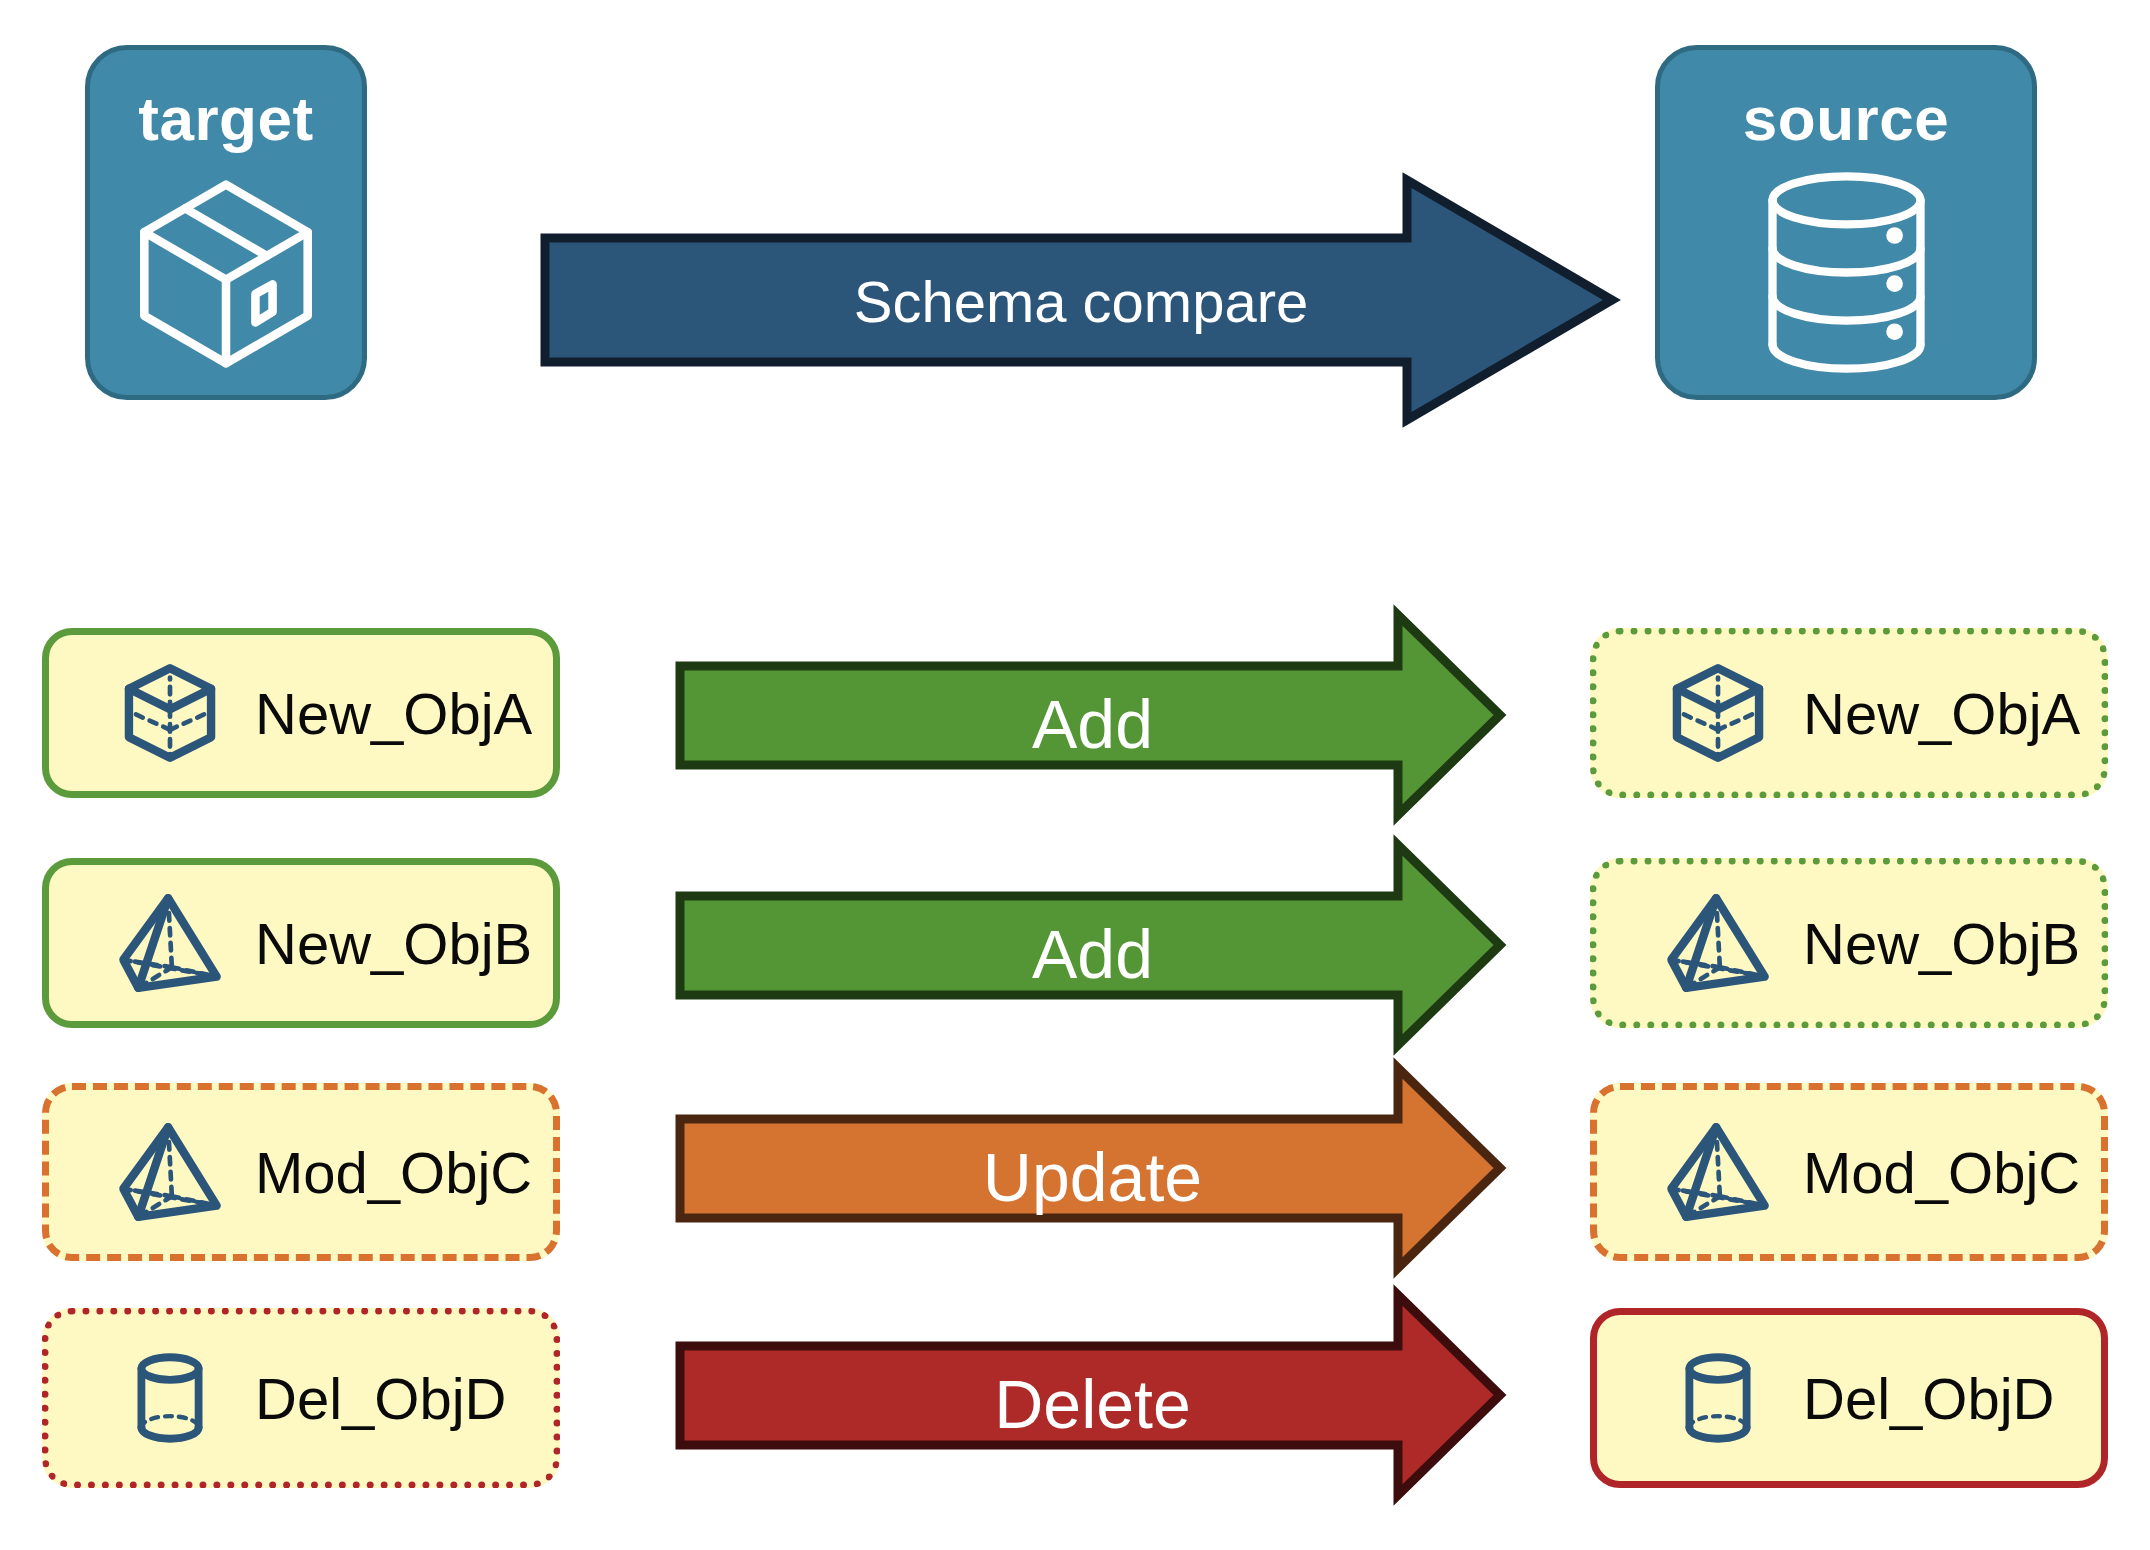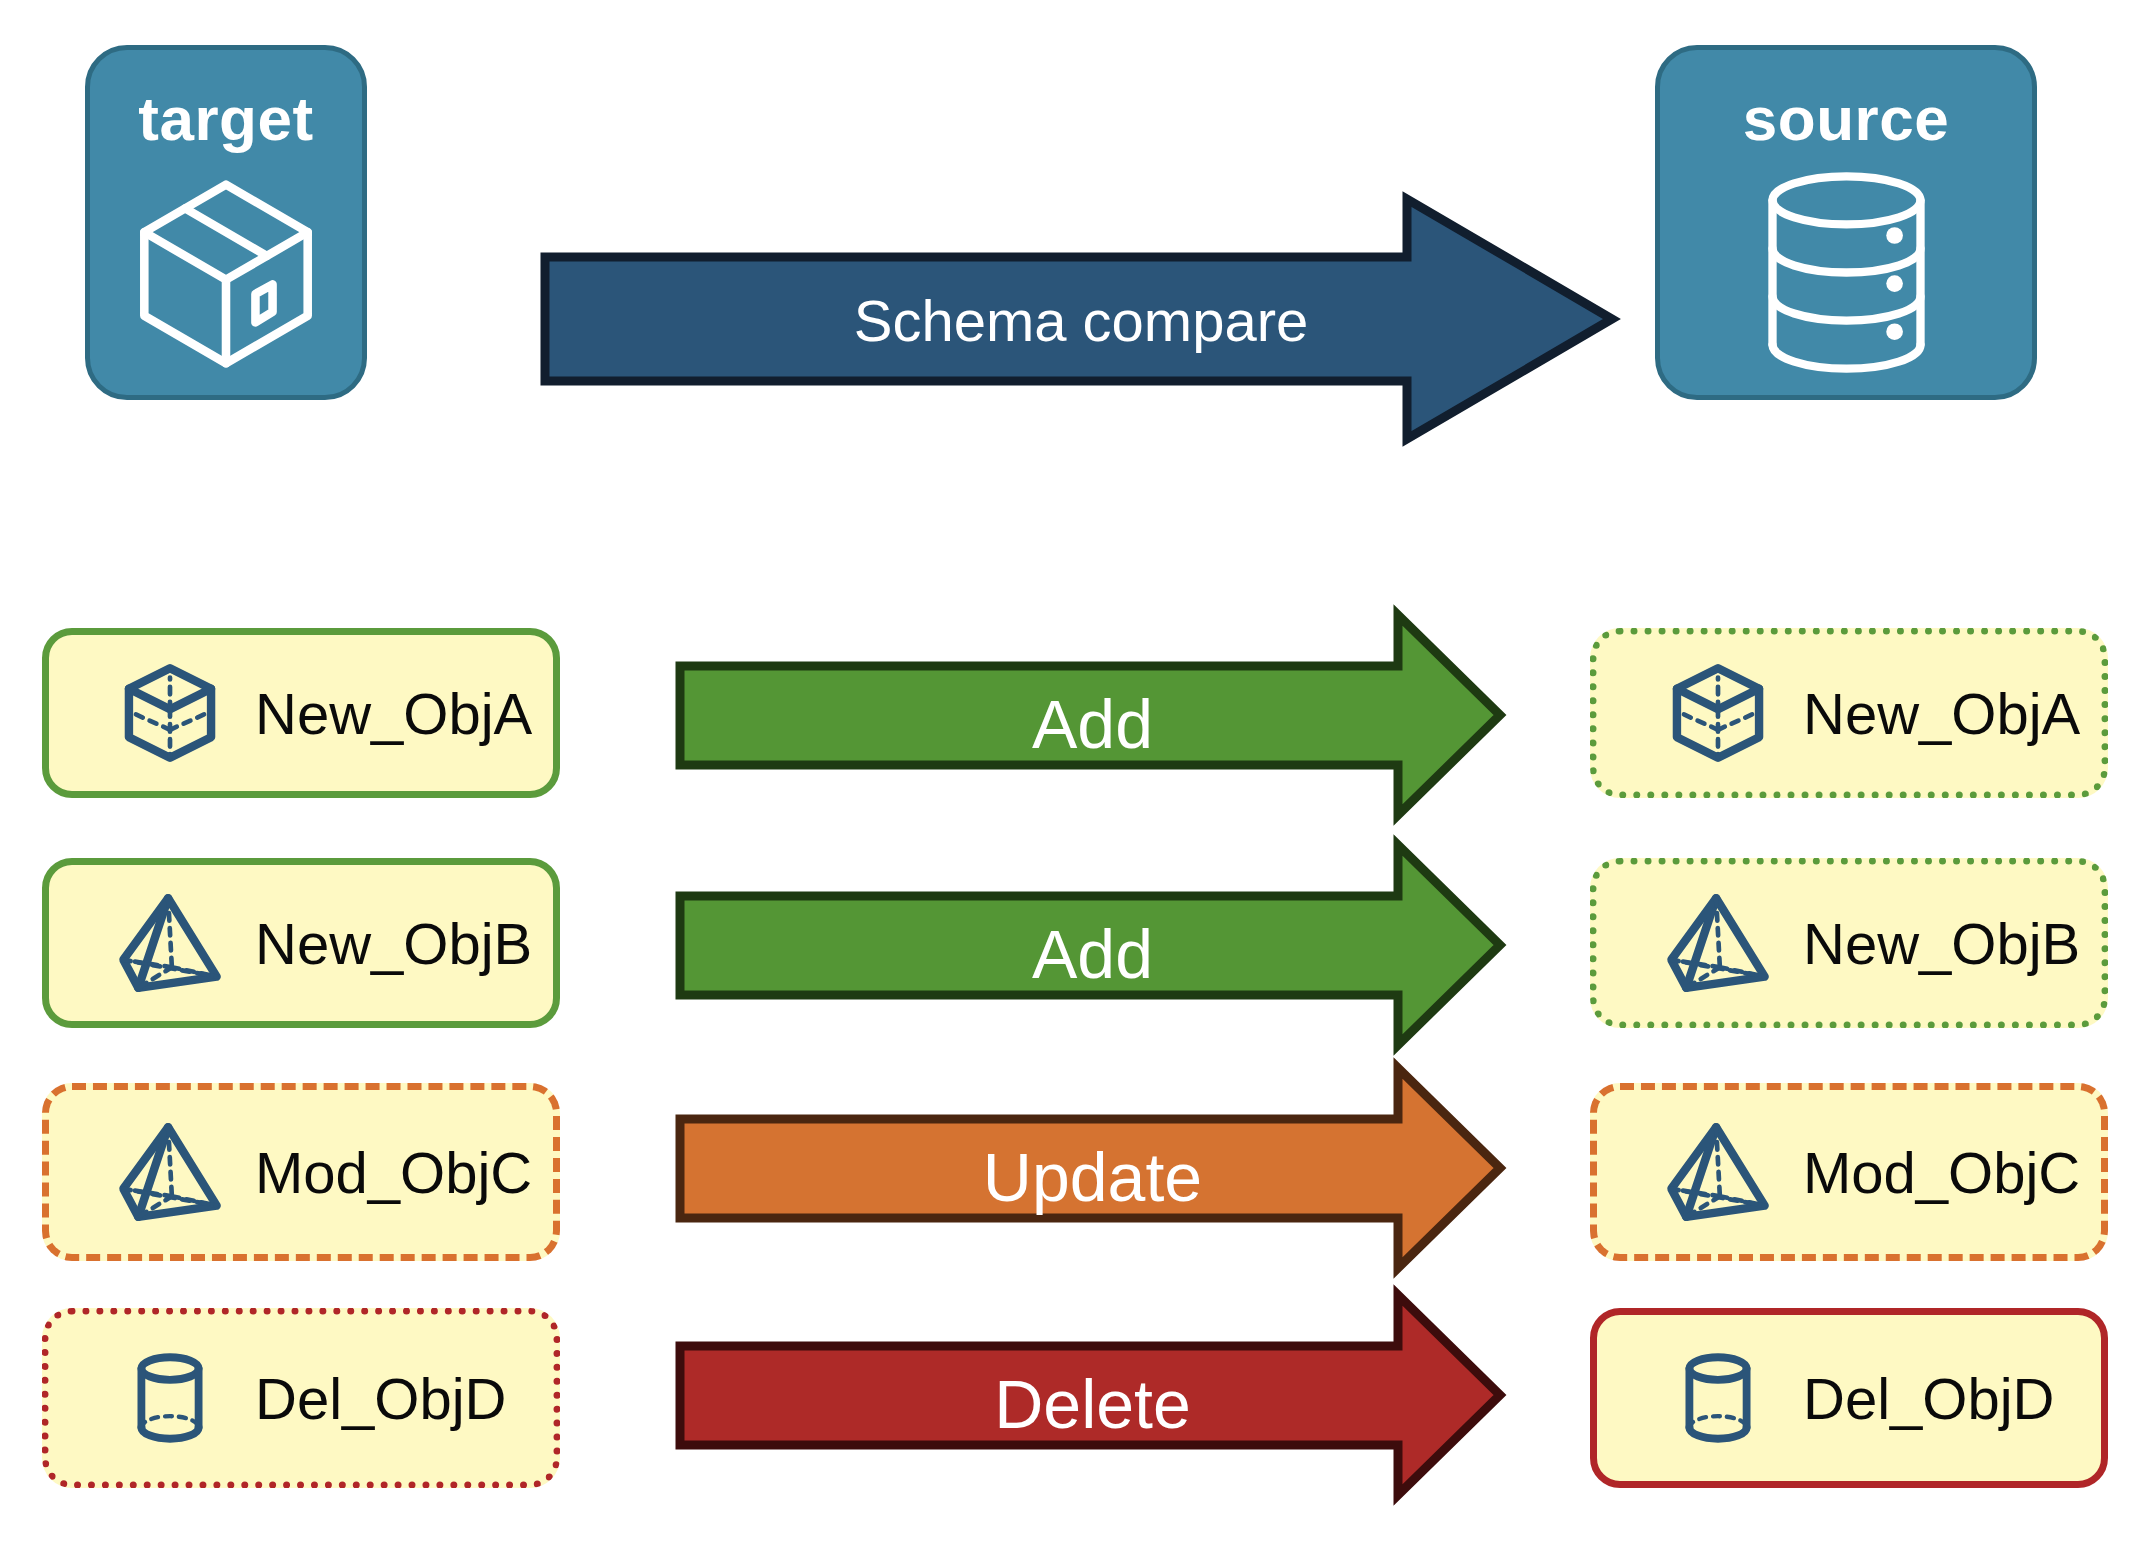--- a/index.html
+++ b/index.html
@@ -69,21 +69,21 @@
           <path d="M20 84 a80 26 0 0 0 160 0"></path>
           <path d="M20 136 a80 26 0 0 0 160 0"></path>
         </g>
         <circle cx="152" cy="70" r="9" fill="#ffffff"></circle>
         <circle cx="152" cy="122" r="9" fill="#ffffff"></circle>
         <circle cx="152" cy="174" r="9" fill="#ffffff"></circle>
       </svg>
     </div>
   </div>
 
-  <div class="arrow" style="left:545px;top:194px;width:1072px;height:250px;">
+  <div class="arrow" style="left:545px;top:175px;width:1072px;height:250px;">
     <svg viewBox="0 0 1072 250" preserveAspectRatio="none">
       <polygon points="0,63 862,63 862,5 1067,125 862,245 862,187 0,187" fill="#2B5579" stroke="#111E2E" stroke-width="9" stroke-linejoin="miter"></polygon>
     </svg>
     <div class="arrow-label big" style="top:98px;padding-right:230px;">Schema compare</div>
   </div>
 
   <div class="pill b-green-solid" style="left:42px;top:628px;width:518px;height:170px;">
     <div class="pill-icon">
       <svg viewBox="0 0 120 120" width="112" height="112" aria-hidden="true">
         <g fill="none" stroke="#2B5579" stroke-width="9" stroke-linejoin="round" stroke-linecap="round">

